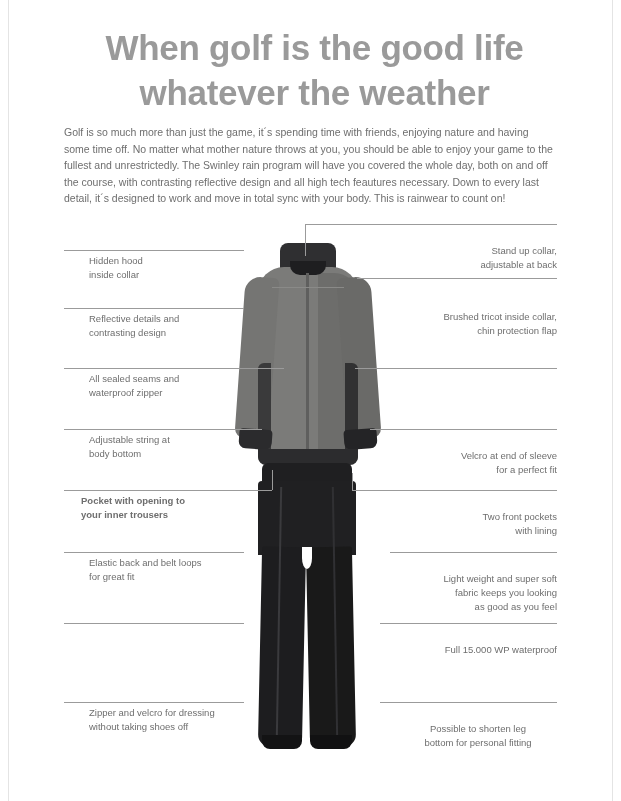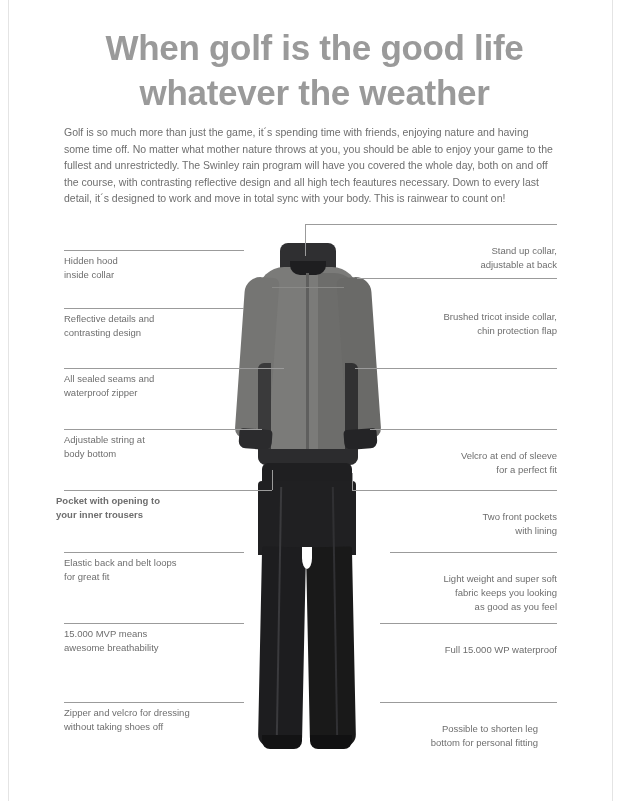--- a/index.html
+++ b/index.html
@@ -249,20 +249,21 @@
   .callout {
     position: absolute;
     font-size: 9.5px;
     line-height: 1.45;
     color: #6e6e6e;
     white-space: pre-line;
   }
   .callout.left {
     text-align: left;
     padding-top: 4px;
+    margin-left: 25px;
   }
   .callout.right {
     text-align: right;
     padding-top: 20px;
   }
   .rule {
     position: absolute;
     height: 1px;
     background: #9b9b9b;
   }
@@ -344,22 +345,20 @@
     <div class="leader" style="left:244px; top:265px; width:28px;"></div>
     <div class="leader-v" style="left:272px; top:245px; height:20px;"></div>
     <div class="callout left" style="left:56px; top:265px; width:190px;font-weight:bold;">Pocket with opening to
 your inner trousers</div>
 
     <div class="rule" style="left:64px; top:327px; width:180px;"></div>
     <div class="callout left" style="left:64px; top:327px; width:200px;">Elastic back and belt loops
 for great fit</div>
 
     <div class="rule" style="left:64px; top:398px; width:180px;"></div>
-    <div class="callout left" style="left:64px; top:398px; width:190px;">15.000 MVP means
-awesome breathability</div>
 
     <div class="rule" style="left:64px; top:477px; width:180px;"></div>
     <div class="callout left" style="left:64px; top:477px; width:205px;">Zipper and velcro for dressing
 without taking shoes off</div>
 
     <div class="rule" style="left:305px; top:-1px; width:252px;"></div>
     <div class="leader-v" style="left:305px; top:-1px; height:32px;"></div>
     <div class="callout right" style="left:367px; top:-1px; width:190px;">Stand up collar,
 adjustable at back</div>
 
@@ -383,17 +382,17 @@
 
     <div class="rule" style="left:390px; top:327px; width:167px;"></div>
     <div class="callout right" style="left:367px; top:327px; width:190px;">Light weight and super soft
 fabric keeps you looking
 as good as you feel</div>
 
     <div class="rule" style="left:380px; top:398px; width:177px;"></div>
     <div class="callout right" style="left:367px; top:398px; width:190px;">Full 15.000 WP waterproof</div>
 
     <div class="rule" style="left:380px; top:477px; width:177px;"></div>
-    <div class="callout right" style="left:348px; top:477px; width:190px;">Possible to shorten leg
+    <div class="callout right" style="left:383px; top:477px; width:190px;text-align:center;">Possible to shorten leg
 bottom for personal fitting</div>
 
   </div>
 </div>
 
 </body></html>

